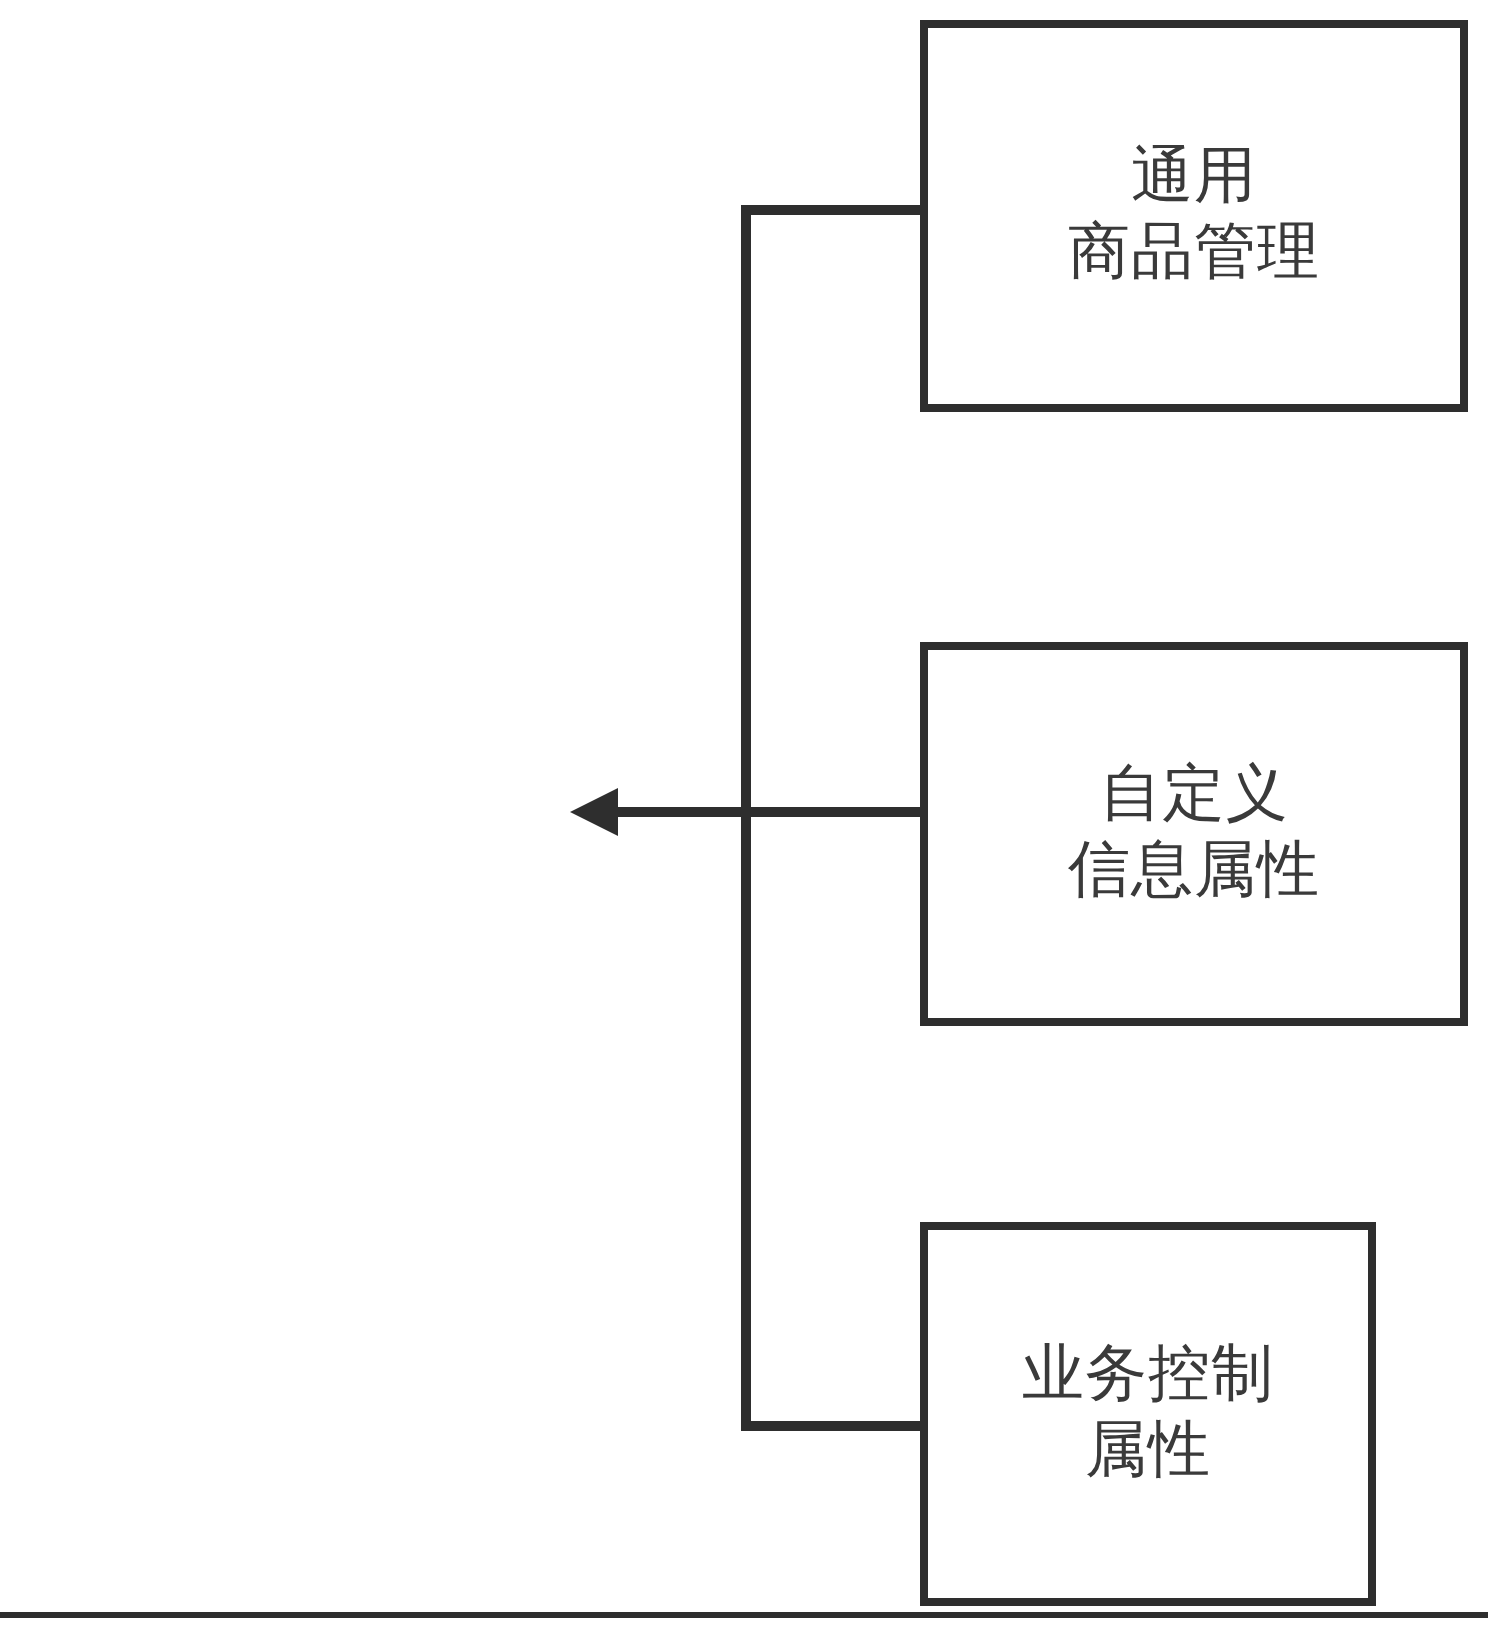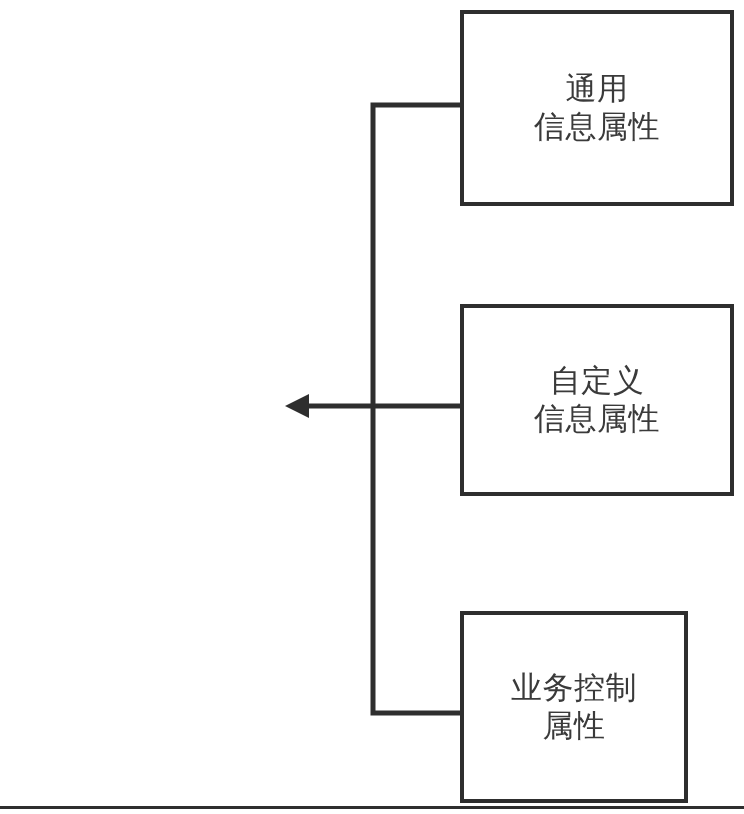--- a/index.html
+++ b/index.html
@@ -49,21 +49,21 @@
     height: 191px;
   }
   #node-general {
     left: 460px;
     top: 10px;
     width: 274px;
     height: 196px;
   }
   #node-custom {
     left: 460px;
-    top: 304px;
+    top: 321px;
     width: 274px;
     height: 192px;
   }
   #node-business {
     left: 460px;
     top: 611px;
     width: 228px;
     height: 192px;
   }
   #footer-rule {
@@ -84,21 +84,21 @@
     <g fill="none" stroke="#2e2e2e" stroke-width="5" stroke-linecap="square">
       <path d="M 460 105 L 373 105 L 373 713 L 460 713"></path>
       <path d="M 460 406 L 299 406"></path>
     </g>
     <polygon points="285,406 309,394 309,418" fill="#2e2e2e"></polygon>
   </svg>
 
 
   <div class="node-box" id="node-general">
     <span class="node-label">通用
-信息属性</span>
+商品管理</span>
   </div>
 
   <div class="node-box" id="node-custom">
     <span class="node-label">自定义
 信息属性</span>
   </div>
 
   <div class="node-box" id="node-business">
     <span class="node-label">业务控制
 属性</span>

